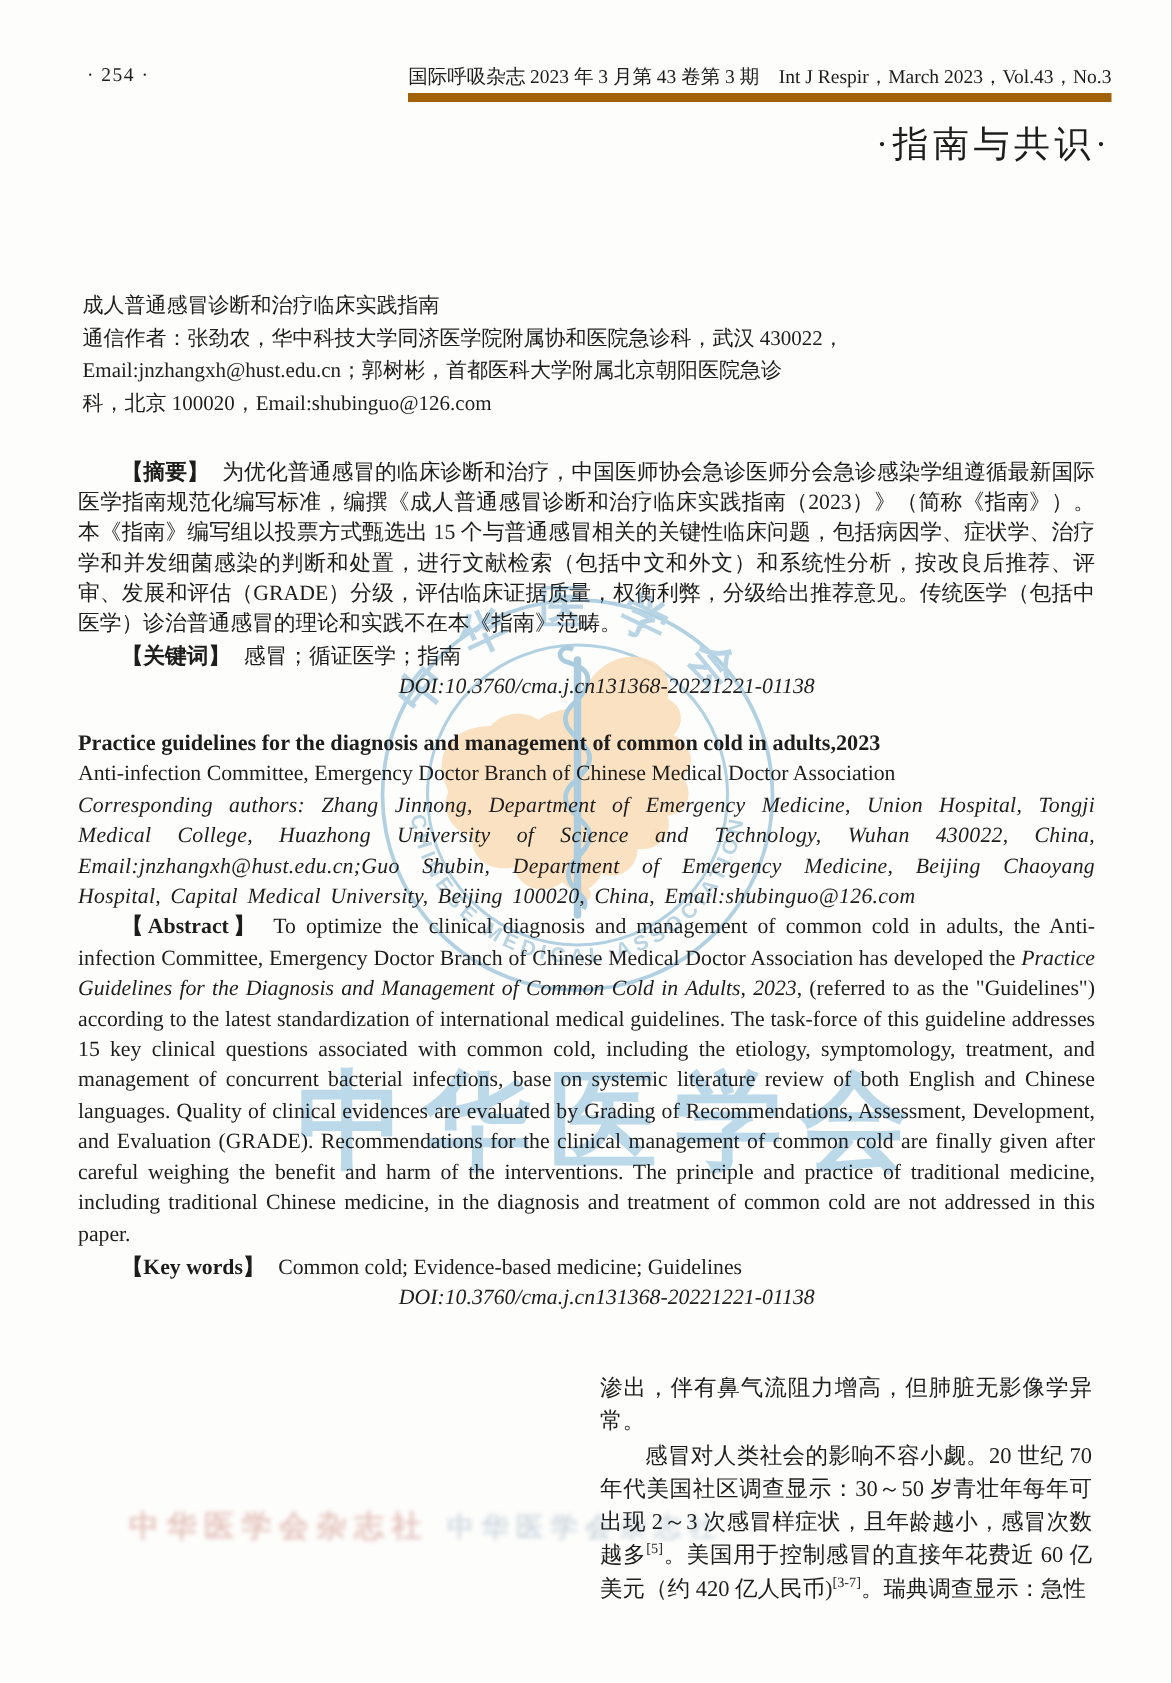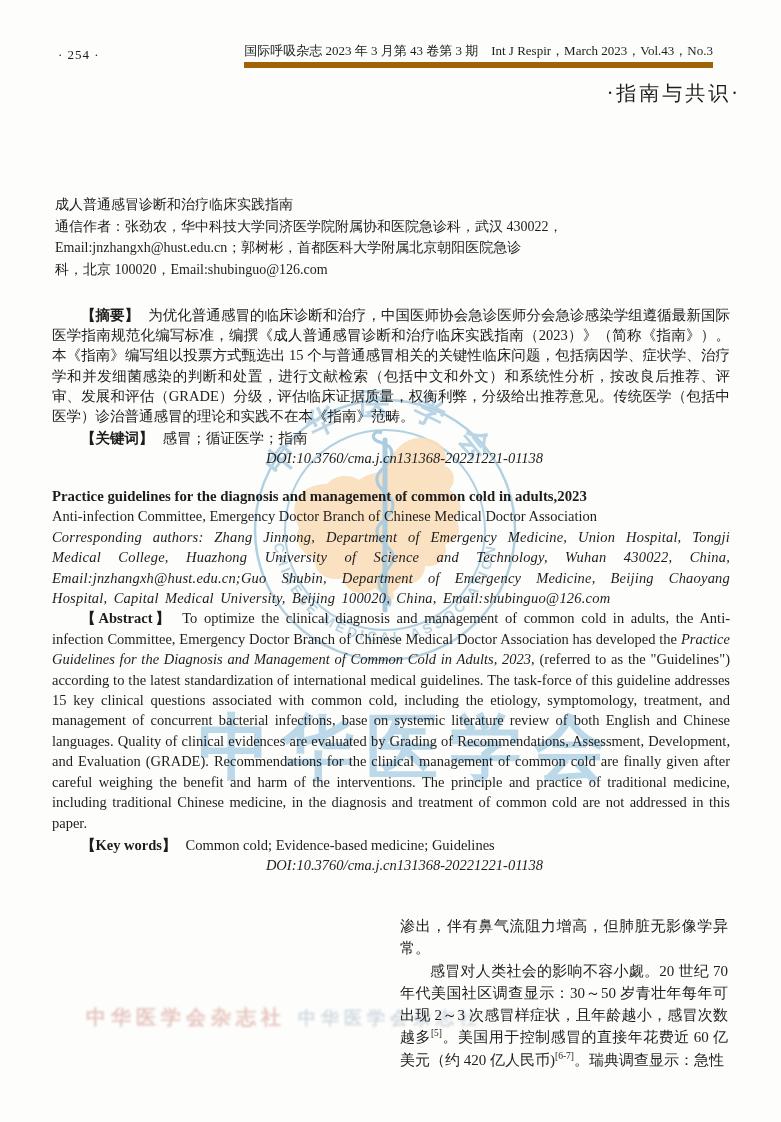--- a/index.html
+++ b/index.html
@@ -21,26 +21,26 @@
     font-family:"DejaVu Serif",serif;
   }
   .wm-strip{
     position:absolute;left:86px;top:1004px;white-space:nowrap;
     filter:blur(1.3px);opacity:.5;font-weight:700;letter-spacing:5px;
   }
   .wm-strip .r{color:#cf8e84;font-size:20px;}
   .wm-strip .g{color:#a6b9c9;font-size:18px;margin-left:12px;}
   
   .hdr{
-    position:absolute;top:42px;left:58px;right:68px;
-    display:flex;justify-content:space-between;align-items:center;font-size:13px;
+    position:absolute;top:42px;left:58px;right:40px;
+    display:flex;justify-content:space-between;align-items:flex-start;font-size:13px;
   }
   .hdr .pn{letter-spacing:1px;}
   .hdr .jr{border-bottom:6px solid #a16207;padding-bottom:2px;}
-  .seclabel{position:absolute;top:80px;right:40px;font-size:20px;letter-spacing:3px;}
+  .seclabel{position:absolute;top:80px;right:40px;font-size:24px;letter-spacing:3px;}
   
   .title{
     position:absolute;top:127px;left:54px;margin:0;white-space:nowrap;
     font-family:"Liberation Sans","DejaVu Sans",sans-serif;
     font-size:27.5px;font-weight:700;letter-spacing:1px;
   }
   .authors{position:absolute;top:194px;left:55px;font-size:14px;line-height:21.5px;}
   
   .cnabs{
     position:absolute;top:305px;left:52px;width:678px;
@@ -115,16 +115,16 @@
     <div class="en-title">Practice guidelines for the diagnosis and management of common cold in adults,2023</div>
     <div>Anti-infection Committee, Emergency Doctor Branch of Chinese Medical Doctor Association</div>
     <div class="en-corr">Corresponding authors: Zhang Jinnong, Department of Emergency Medicine, Union Hospital, Tongji Medical College, Huazhong University of Science and Technology, Wuhan 430022, China, Email:jnzhangxh@hust.edu.cn;Guo Shubin, Department of Emergency Medicine, Beijing Chaoyang Hospital, Capital Medical University, Beijing 100020, China, Email:shubinguo@126.com</div>
     <p class="en-abs"><span class="lbl">【Abstract】</span><span>To optimize the clinical diagnosis and management of common cold in adults, the Anti-infection Committee, Emergency Doctor Branch of Chinese Medical Doctor Association has developed the <i>Practice Guidelines for the Diagnosis and Management of Common Cold in Adults, 2023</i>, (referred to as the "Guidelines") according to the latest standardization of international medical guidelines. The task-force of this guideline addresses 15 key clinical questions associated with common cold, including the etiology, symptomology, treatment, and management of concurrent bacterial infections, base on systemic literature review of both English and Chinese languages. Quality of clinical evidences are evaluated by Grading of Recommendations, Assessment, Development, and Evaluation (GRADE). Recommendations for the clinical management of common cold are finally given after careful weighing the benefit and harm of the interventions. The principle and practice of traditional medicine, including traditional Chinese medicine, in the diagnosis and treatment of common cold are not addressed in this paper.</span></p>
     <div class="kwline"><span class="lbl">【Key words】</span><span>Common cold; Evidence-based medicine; Guidelines</span></div>
     <div class="doiline">DOI:10.3760/cma.j.cn131368-20221221-01138</div>
   </div>
 
   <div class="colR">
     <p>渗出，伴有鼻气流阻力增高，但肺脏无影像学异常。</p>
-    <p class="indent">感冒对人类社会的影响不容小觑。20 世纪 70 年代美国社区调查显示：30～50 岁青壮年每年可出现 2～3 次感冒样症状，且年龄越小，感冒次数越多<sup>[5]</sup>。美国用于控制感冒的直接年花费近 60 亿美元（约 420 亿人民币)<sup>[6-7]</sup>。瑞典调查显示：急性</p>
+    <p class="indent">感冒对人类社会的影响不容小觑。20 世纪 70 年代美国社区调查显示：30～50 岁青壮年每年可出现 2～3 次感冒样症状，且年龄越小，感冒次数越多<sup>[5]</sup>。美国用于控制感冒的直接年花费近 60 亿美元（约 420 亿人民币)<sup>[3-7]</sup>。瑞典调查显示：急性</p>
   </div>
 
 </div>
 
 </body></html>

